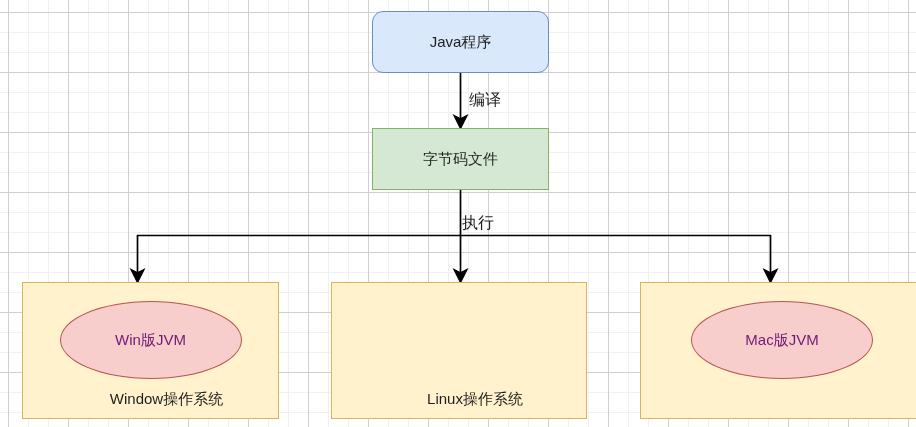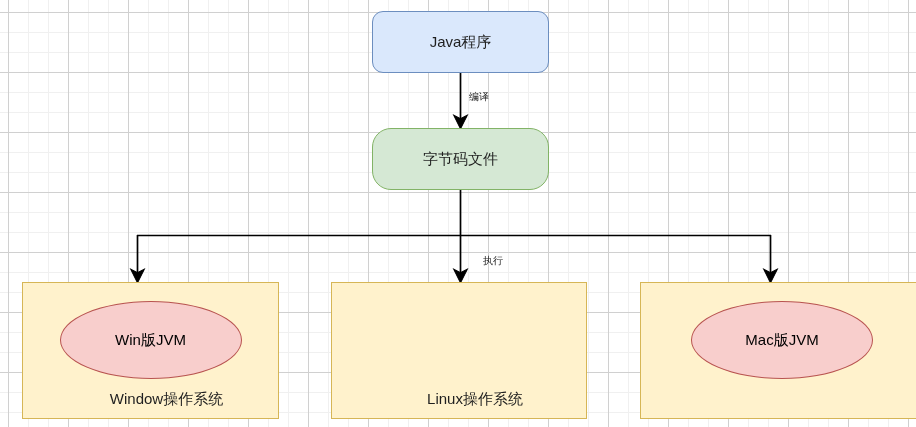--- a/index.html
+++ b/index.html
@@ -43,21 +43,21 @@
     border: 1.6px solid #6c8ebf;
     border-radius: 11px;
   }
   .node-bytecode {
     left: 372px;
     top: 128px;
     width: 177px;
     height: 62px;
     background: #d5e8d4;
     border: 1.6px solid #82b366;
-    border-radius: 19px;
+    border-radius: 0;
   }
   .os-box {
     position: absolute;
     box-sizing: border-box;
     background: #fff2cc;
     border: 1.6px solid #d6b656;
   }
   .os-win   { left: 22px;  top: 282px; width: 257px; height: 137px; }
   .os-linux { left: 331px; top: 282px; width: 256px; height: 137px; }
   .os-mac   { left: 640px; top: 282px; width: 284px; height: 137px; }
@@ -70,43 +70,43 @@
     top: 18px;
     width: 182px;
     height: 78px;
     background: #f8cecc;
     border: 1.6px solid #b85450;
     border-radius: 50%;
     display: flex;
     align-items: center;
     justify-content: center;
     font-size: 15px;
-    color: #000000;
+    color: #701a75;
     white-space: nowrap;
   }
   .os-label {
     position: absolute;
     left: 0;
     right: 0;
     bottom: 9px;
     text-align: center;
     font-size: 15px;
     color: #1f1f1f;
     white-space: nowrap;
     margin-left: 32px;
   }
   .edge-label {
     position: absolute;
-    font-size: 10px;
+    font-size: 16px;
     color: #1f1f1f;
     background: transparent;
     white-space: nowrap;
   }
   .lbl-compile { left: 469px; top: 90px; }
-  .lbl-execute { left: 483px; top: 213px; margin-top: 41px; }
+  .lbl-execute { left: 462px; top: 213px; }
 
   svg.edges {
     position: absolute;
     left: 0;
     top: 0;
     width: 916px;
     height: 427px;
     pointer-events: none;
   }
 </style>

